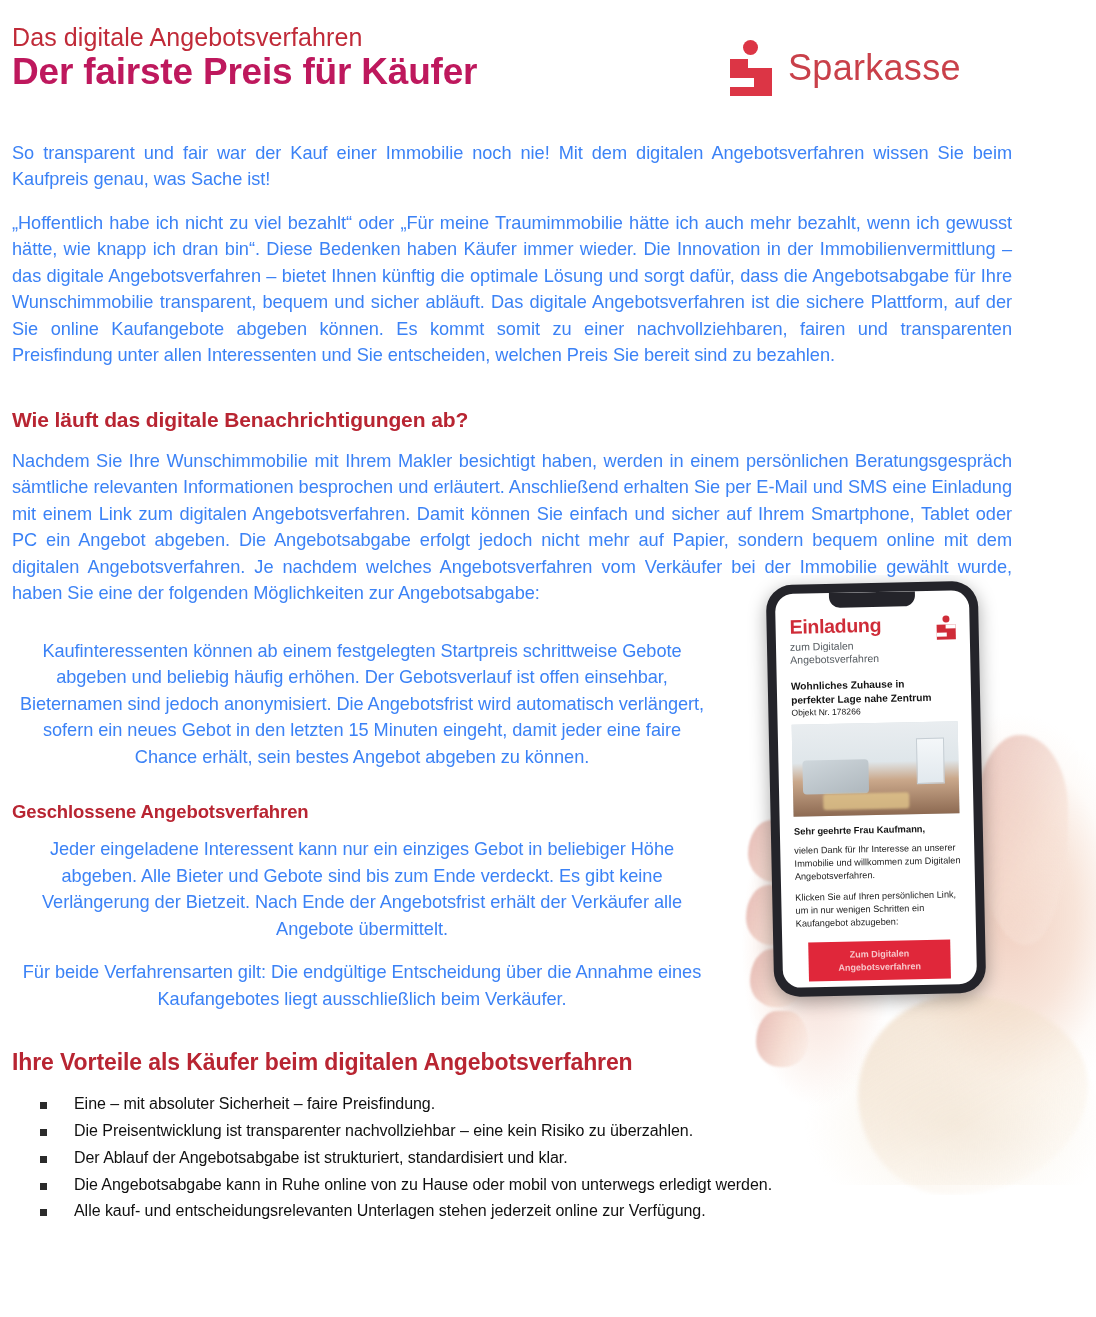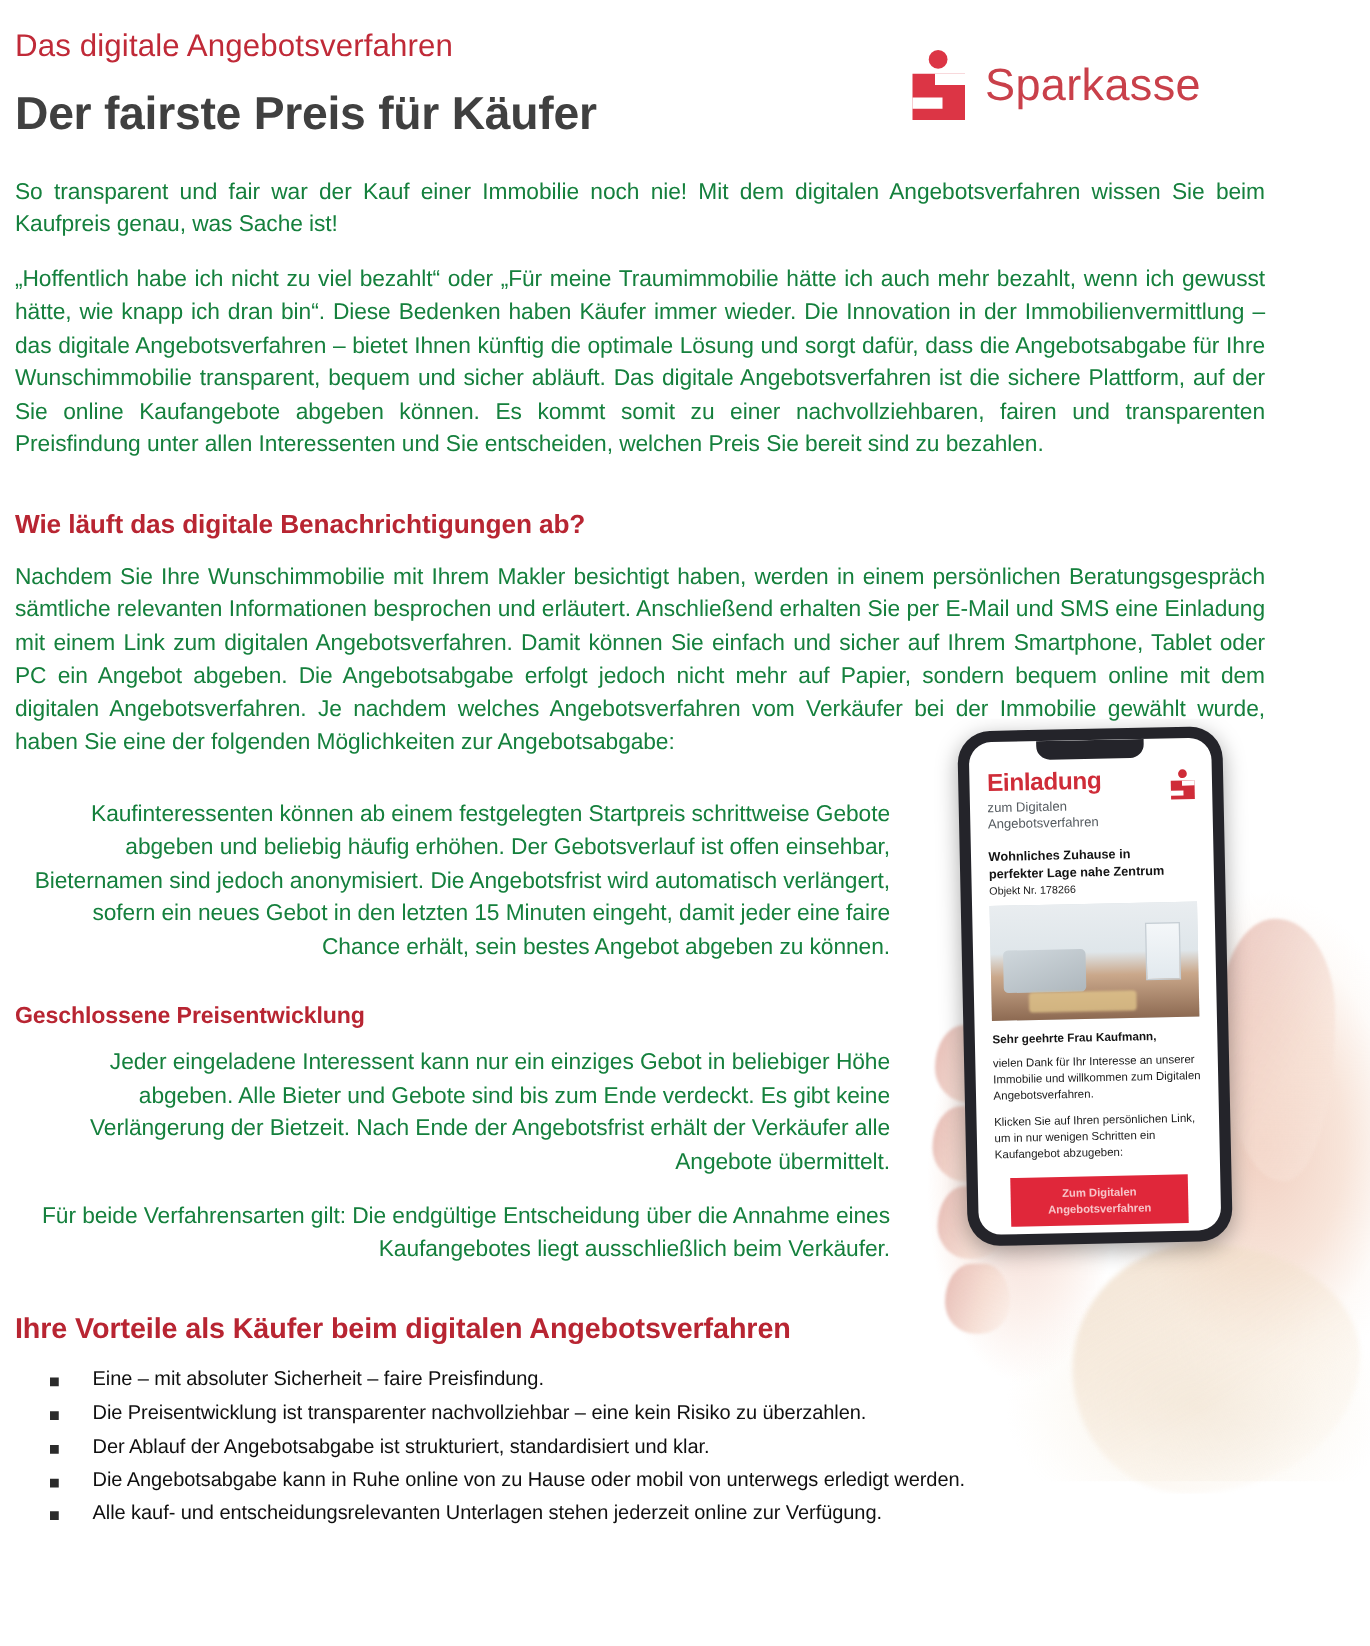--- a/index.html
+++ b/index.html
@@ -30,24 +30,24 @@
   .kicker {
     font-size: 25px;
     color: #c02a38;
     letter-spacing: 0.1px;
     line-height: 1.05;
     white-space: nowrap;
   }
   .headline {
     font-size: 37px;
     font-weight: bold;
-    color: #404040;
+    color: #be185d;
     letter-spacing: -0.2px;
     line-height: 1.12;
-    margin-top: 20px;
+    margin-top: 1px;
     white-space: nowrap;
   }
 
   
   .brand {
     position: absolute;
     left: 728px;
     top: 40px;
     display: flex;
     align-items: center;
@@ -101,26 +101,26 @@
   
   .content {
     position: absolute;
     left: 12px;
     top: 140px;
     width: 1000px;
   }
   p.body {
     font-size: 18.2px;
     line-height: 1.455;
-    color: #15803d;
+    color: #3b82f6;
     margin: 0 0 17px 0;
     text-align: justify;
     letter-spacing: -0.05px;
   }
-  p.body.nojust { text-align: right; }
+  p.body.nojust { text-align: center; }
   .narrow { width: 700px; }
 
   h2.sec {
     font-size: 21px;
     font-weight: bold;
     color: #b82532;
     margin: 0 0 16px 0;
     letter-spacing: -0.1px;
   }
   h2.sec.big {
@@ -467,21 +467,21 @@
 
     <h2 class="sec">Wie läuft das digitale Benachrichtigungen ab?</h2>
     <p class="body">Nachdem Sie Ihre Wunschimmobilie mit Ihrem Makler besichtigt haben, werden in einem persönlichen Beratungsgespräch sämtliche relevanten Informationen besprochen und erläutert. Anschließend erhalten Sie per E-Mail und SMS eine Einladung mit einem Link zum digitalen Angebotsverfahren. Damit können Sie einfach und sicher auf Ihrem Smartphone, Tablet oder PC ein Angebot abgeben. Die Angebotsabgabe erfolgt jedoch nicht mehr auf Papier, sondern bequem online mit dem digitalen Angebotsverfahren. Je nachdem welches Angebotsverfahren vom Verkäufer bei der Immobilie gewählt wurde, haben Sie eine der folgenden Möglichkeiten zur Angebotsabgabe:</p>
 
     <div class="spacer-c"></div>
 
     <p class="body nojust narrow">Kaufinteressenten können ab einem festgelegten Startpreis schrittweise Gebote abgeben und beliebig häufig erhöhen. Der Gebotsverlauf ist offen einsehbar, Bieternamen sind jedoch anonymisiert. Die Angebotsfrist wird automatisch verlängert, sofern ein neues Gebot in den letzten 15 Minuten eingeht, damit jeder eine faire Chance erhält, sein bestes Angebot abgeben zu können.</p>
 
     <div class="spacer-c"></div>
 
-    <h3 class="sub">Geschlossene Preisentwicklung</h3>
+    <h3 class="sub">Geschlossene Angebotsverfahren</h3>
     <p class="body nojust narrow">Jeder eingeladene Interessent kann nur ein einziges Gebot in beliebiger Höhe abgeben. Alle Bieter und Gebote sind bis zum Ende verdeckt. Es gibt keine Verlängerung der Bietzeit. Nach Ende der Angebotsfrist erhält der Verkäufer alle Angebote übermittelt.</p>
     <p class="body nojust narrow">Für beide Verfahrensarten gilt: Die endgültige Entscheidung über die Annahme eines Kaufangebotes liegt ausschließlich beim Verkäufer.</p>
 
     <div class="spacer-b"></div>
 
     <h2 class="sec big">Ihre Vorteile als Käufer beim digitalen Angebotsverfahren</h2>
 
     <ul class="benefits">
       <li><span class="sq"></span><span>Eine – mit absoluter Sicherheit – faire Preisfindung.</span></li>
       <li><span class="sq"></span><span>Die Preisentwicklung ist transparenter nachvollziehbar – eine kein Risiko zu überzahlen.</span></li>

